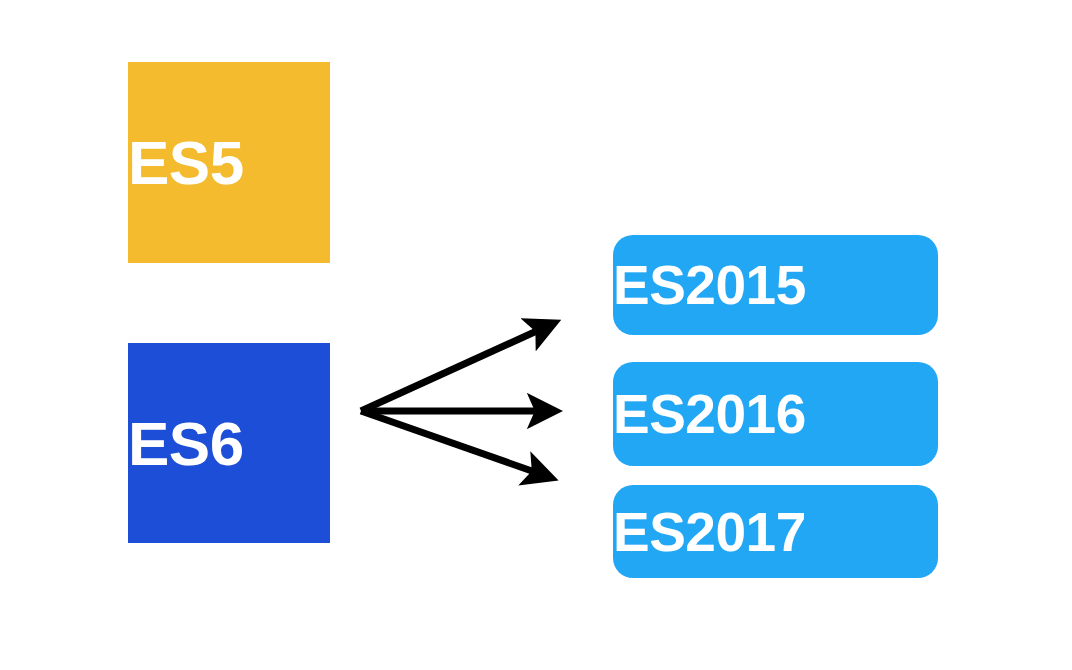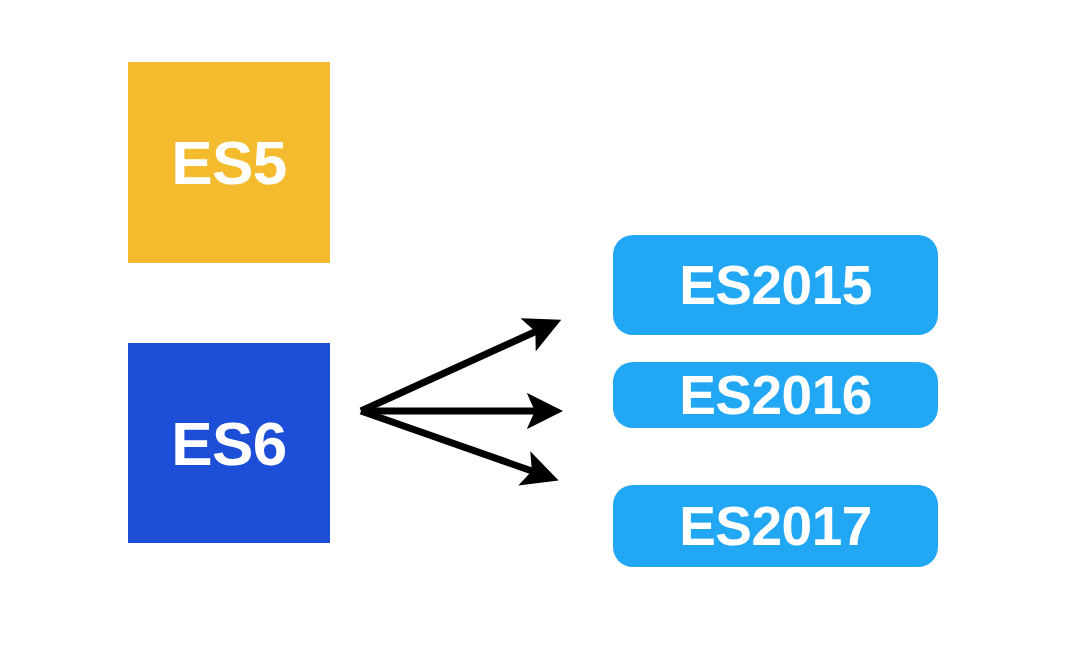--- a/index.html
+++ b/index.html
@@ -15,21 +15,20 @@
     position: relative;
     width: 1072px;
     height: 670px;
     background: #ffffff;
     overflow: hidden;
   }
   .node {
     position: absolute;
     display: flex;
     align-items: center;
-    justify-content: center;
     color: #ffffff;
     font-weight: bold;
     letter-spacing: -0.5px;
     user-select: none;
     box-sizing: border-box;
   }
   
   .node-square {
     width: 202px;
     height: 201px;
@@ -48,22 +47,22 @@
   }
   
   .node-pill {
     left: 613px;
     width: 325px;
     background: #22a7f5;
     border-radius: 20px;
     font-size: 55px;
   }
   #node-es2015 { top: 235px; height: 100px; }
-  #node-es2016 { top: 362px; height: 66px; }
-  #node-es2017 { top: 485px; height: 82px; }
+  #node-es2016 { top: 362px; height: 104px; }
+  #node-es2017 { top: 485px; height: 93px; }
 
   #arrows {
     position: absolute;
     left: 0;
     top: 0;
     width: 1072px;
     height: 670px;
     pointer-events: none;
   }
 </style>

